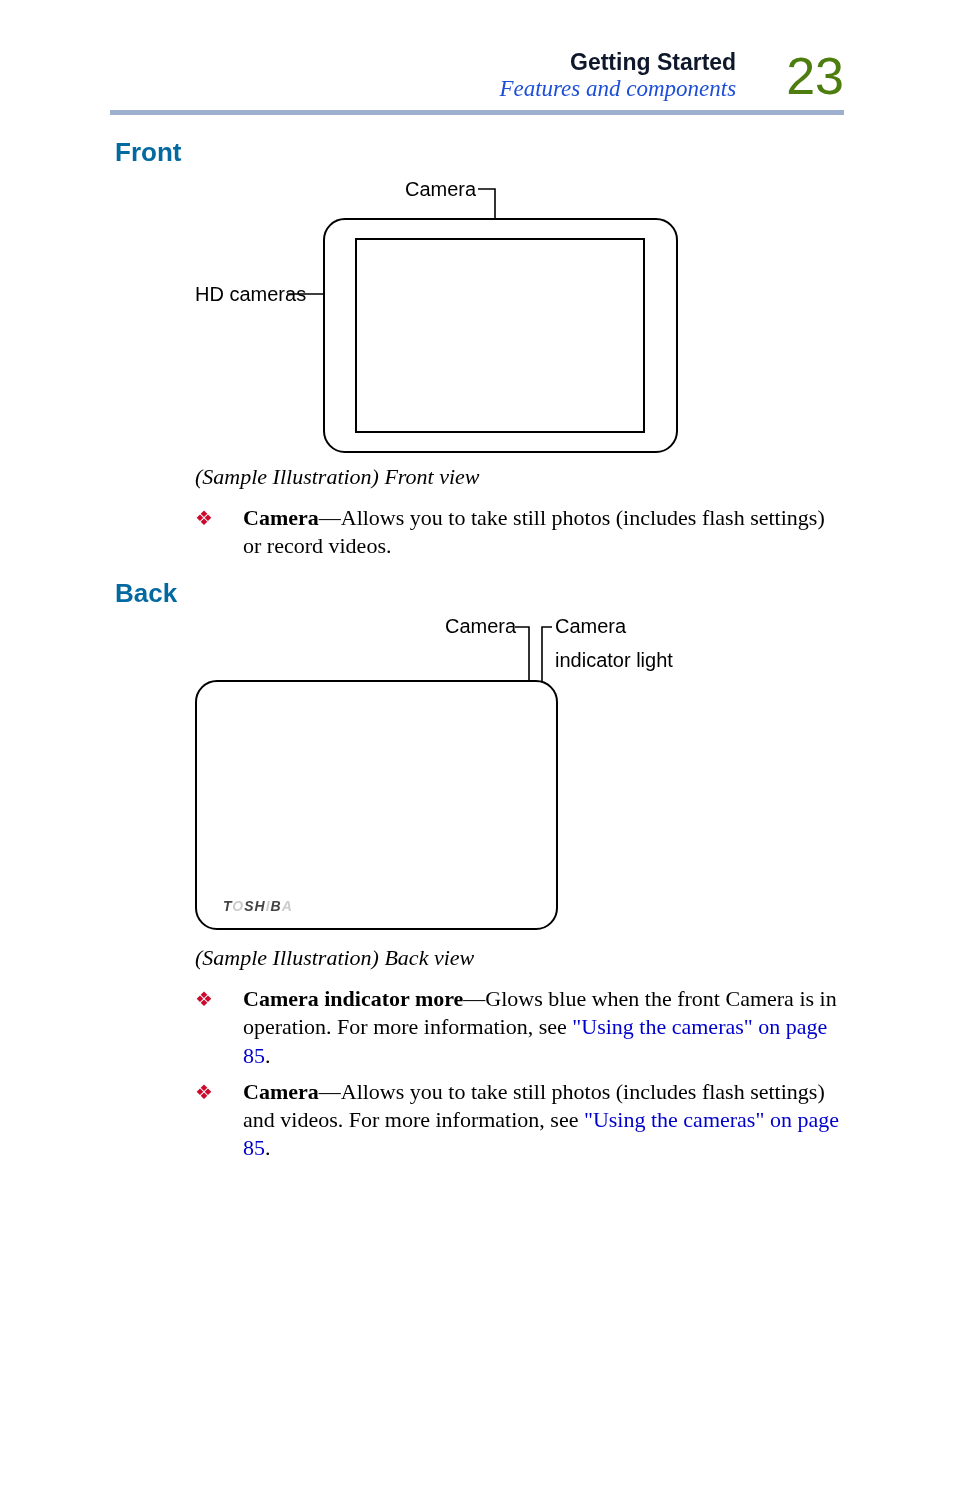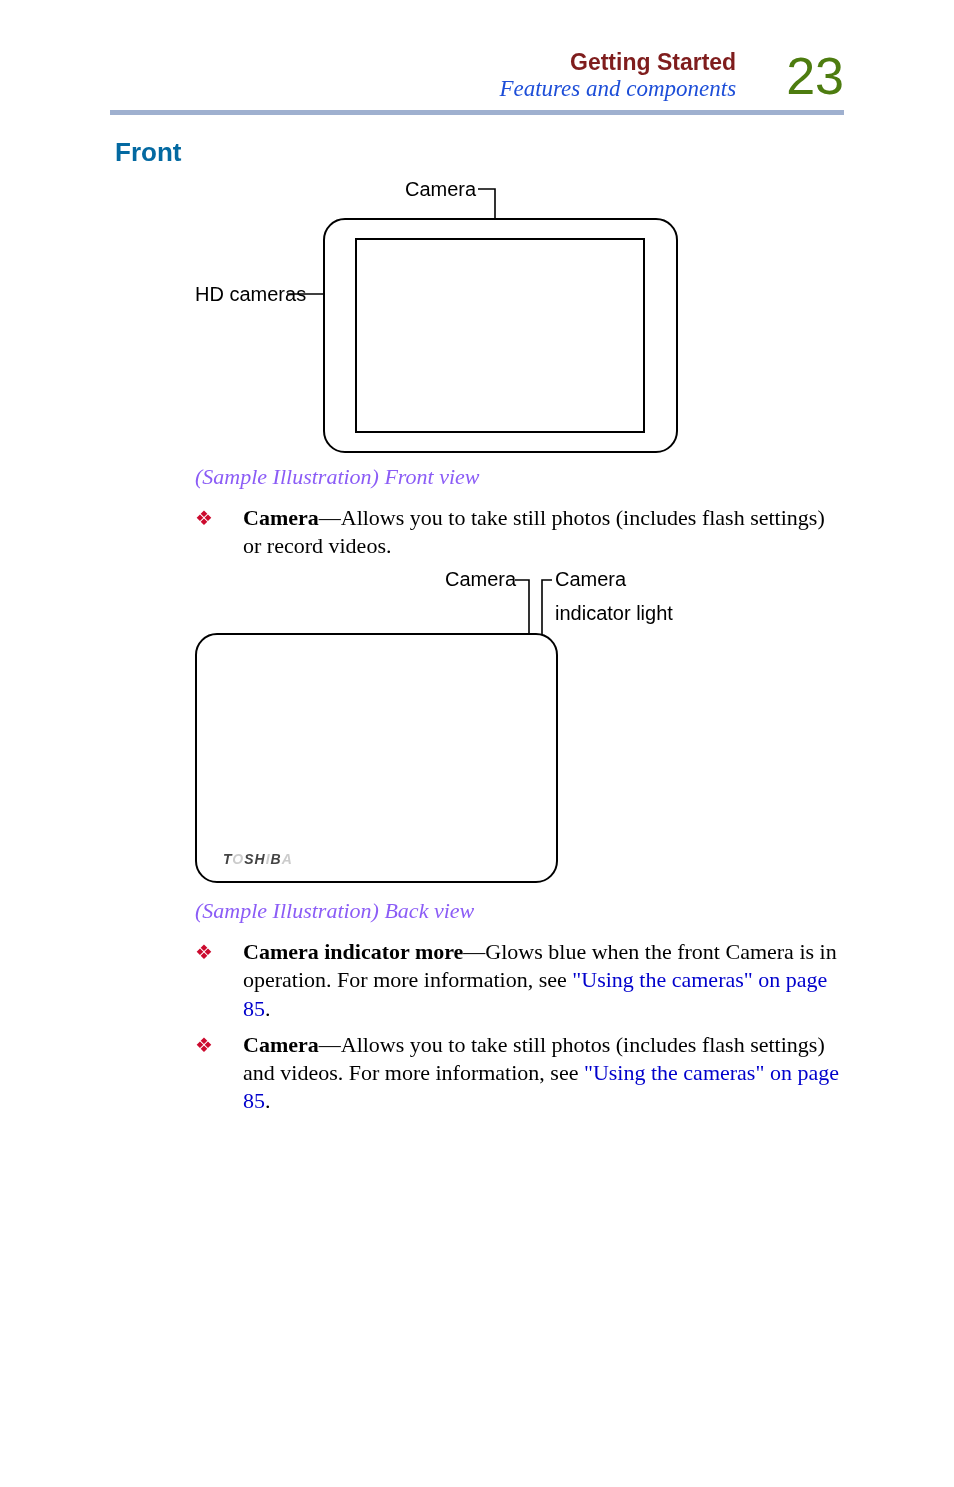--- a/index.html
+++ b/index.html
@@ -18,21 +18,21 @@
     display: flex;
     justify-content: flex-end;
     align-items: center;
     gap: 50px;
     margin-bottom: 0px;
   }
   .header-text { text-align: right; }
   .section-name {
     font-family: Arial, Helvetica, sans-serif;
     font-weight: bold;
-    color: #7f1d1d;
+    color: #0f172a;
     font-size: 23px;
     line-height: 1.1;
   }
   .subsection-name {
     font-style: italic;
     font-size: 23px;
     font-family: "Times New Roman", Times, serif;
     color: #1d4ed8;
   }
   .page-num {
@@ -77,21 +77,21 @@
     border-radius: 22px;
     background: #fff;
   }
   .device-screen {
     position: absolute;
     border: 2px solid #000;
     background: #fff;
   }
   .caption {
     font-style: italic;
-    color: #8b5cf6;
+    color: #000000;
     font-size: 22px;
     margin-left: 80px;
     margin-top: 6px;
     margin-bottom: 14px;
   }
   .body-list {
     margin-left: 80px;
     font-size: 22px;
     line-height: 1.28;
   }
@@ -159,20 +159,21 @@
 
   <div class="body-list">
     <div class="item">
       <div class="bullet">❖</div>
       <div class="item-text">
         <span class="bold">Camera</span><span>—Allows you to take still photos (includes flash settings) or record videos.</span>
       </div>
     </div>
   </div>
 
+  <div class="h2" style="margin-top:18px;">Back</div>
 
   <div class="back-figure">
 
     <div class="label" style="left:250px; top:0px;">Camera</div>
     <div class="label" style="left:360px; top:0px;">Camera</div>
     <div class="label" style="left:360px; top:34px;">indicator light</div>
 
     <svg width="550" height="330" style="position:absolute;left:0;top:0;">
 
       <path d="M320 12 L334 12 L334 74" stroke="#000" stroke-width="1.6" fill="none"></path>

